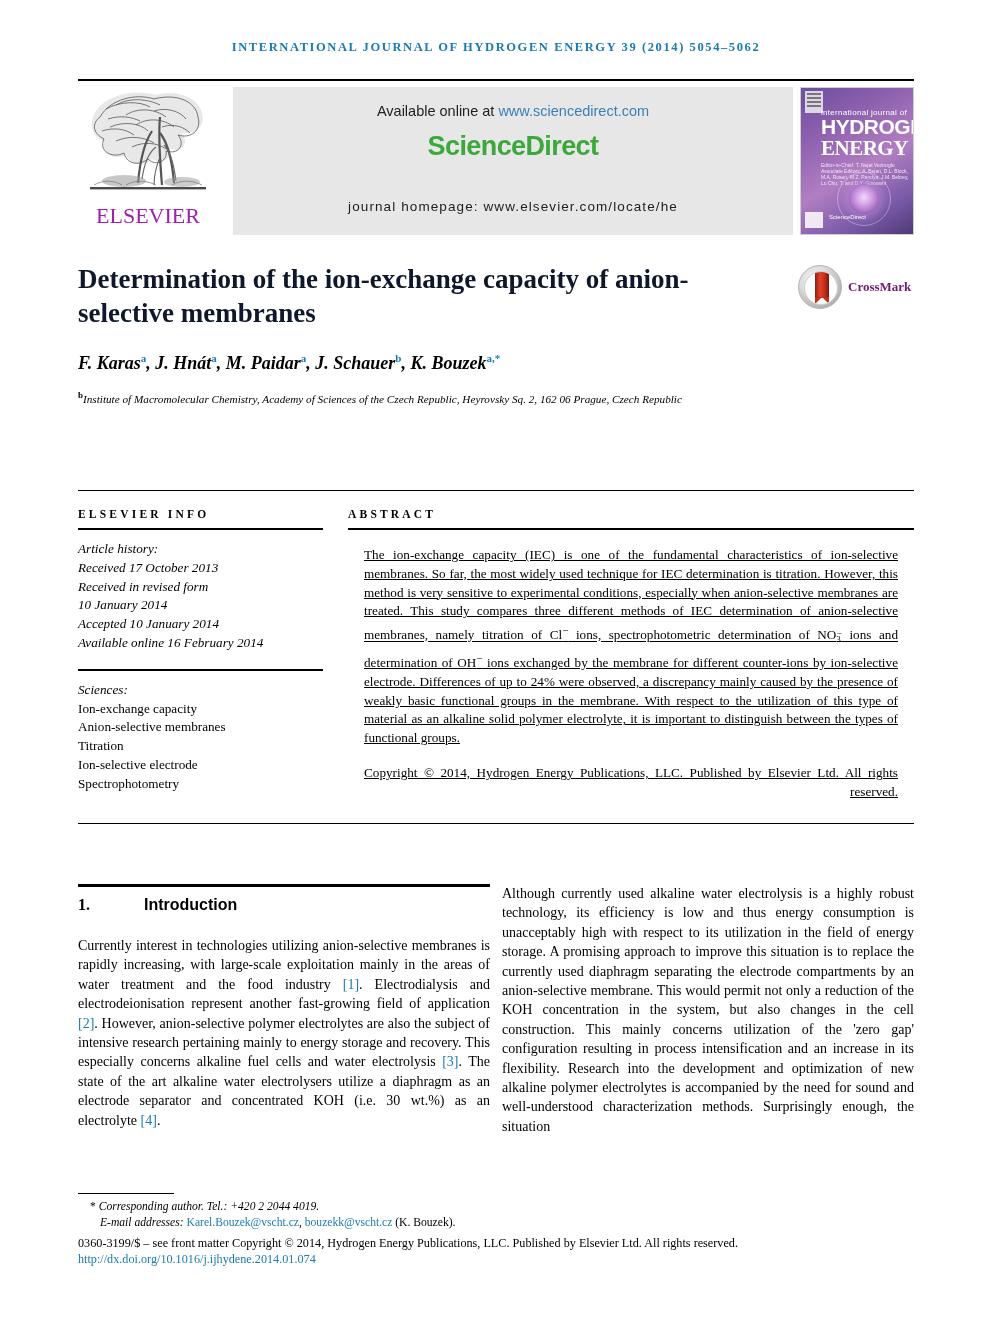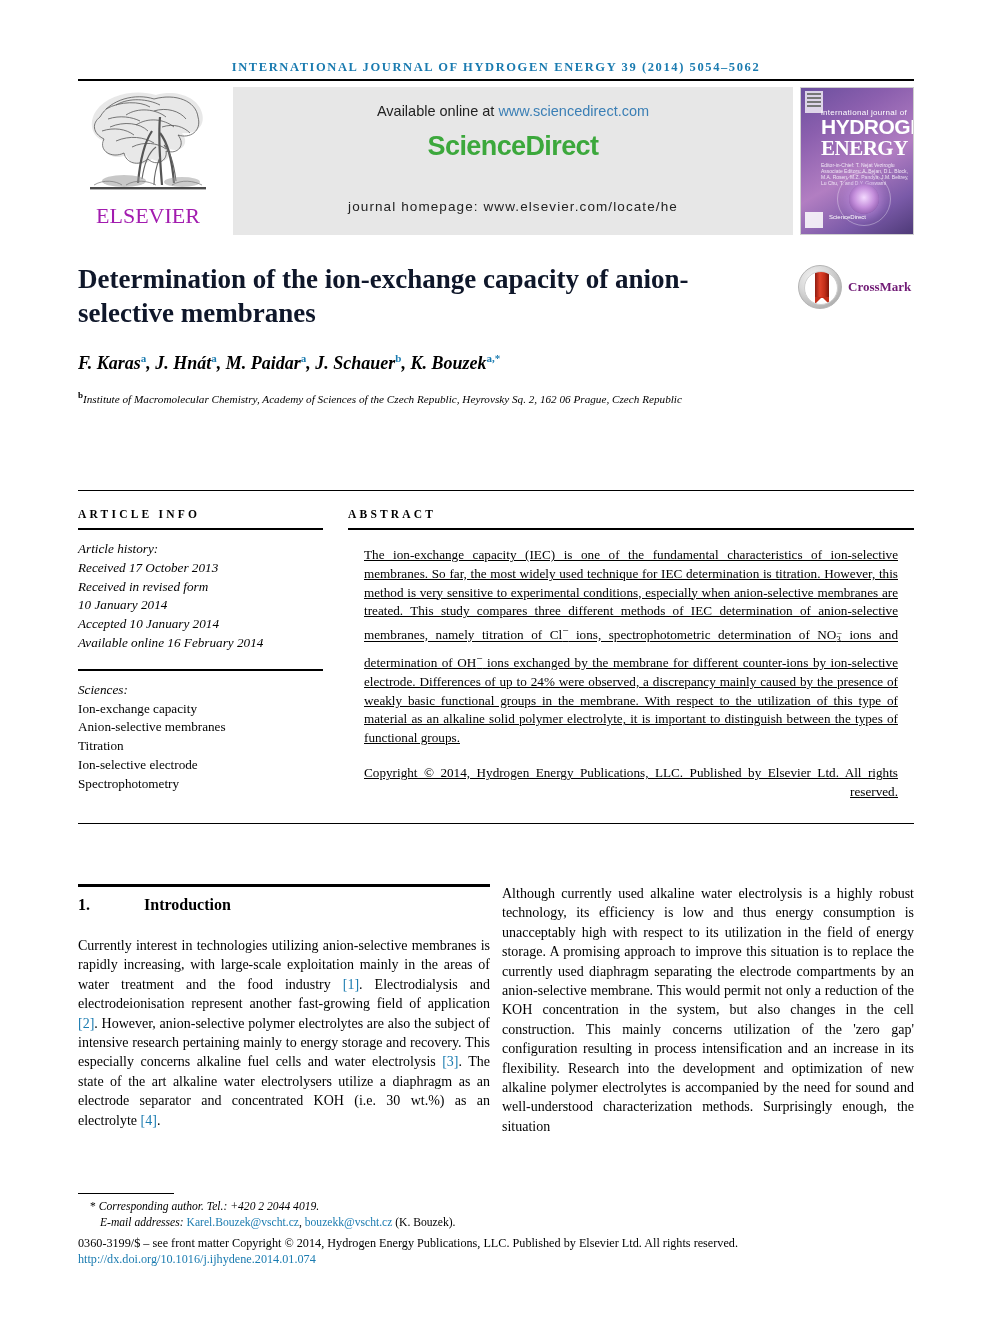--- a/index.html
+++ b/index.html
@@ -10,21 +10,21 @@
     background: #ffffff;
     font-family: "Liberation Serif", serif;
     color: #000;
     position: relative;
     overflow: hidden;
   }
   .page { position:absolute; left:0; top:0; width:992px; height:1323px; }
 
   
   .running-head {
-    position:absolute; left:78px; top:60px; width:836px;
+    position:absolute; left:78px; top:40px; width:836px;
     text-align:center;
     color:#1a7bb0;
     font-family:"Liberation Serif", serif;
     font-size:12.5px;
     letter-spacing:1.6px;
     font-variant: small-caps;
     font-weight:600;
   }
   .rule-top {
     position:absolute; left:78px; top:79px; width:836px; height:2px; background:#000;
@@ -161,21 +161,21 @@
 
   
   .body-left  { position:absolute; left:78px; top:884px; width:412px; }
   .body-right { position:absolute; left:502px; top:884px; width:412px; }
 
   .head-rule { height:3px; background:#000; margin-bottom:9px; }
   .h1num {
     font-family:"Liberation Serif", serif; font-size:16px; font-weight:bold;
     display:inline-block; width:66px;
   }
-  .h1txt { font-family:Liberation Serif, serif; font-size:16px; font-weight:bold;text-align:center; }
+  .h1txt { font-family:Liberation Sans, sans-serif; font-size:16px; font-weight:bold;text-align:center; }
   .body-p {
     font-family:"Liberation Serif", serif; font-size:14px; line-height:19.4px;
     text-align:justify; margin:0;
   }
   .body-left .body-p { margin-top:22px; }
   .ref { color:#1a7bb0; }
 
   
   .foot-rule { position:absolute; left:78px; top:1193px; width:96px; height:1px; background:#000; }
   .foot {
@@ -290,21 +290,21 @@
     <span><span>F. Karas</span><sup>a</sup></span><span>, </span><span><span>J. Hnát</span><sup>a</sup></span><span>, </span><span><span>M. Paidar</span><sup>a</sup></span><span>, </span><span><span>J. Schauer</span><sup>b</sup></span><span>, </span><span><span>K. Bouzek</span><sup>a,*</sup></span>
   </div>
 
   <div class="affil">
     <div><sup>b</sup><span>Institute of Macromolecular Chemistry, Academy of Sciences of the Czech Republic, Heyrovsky Sq. 2, 162 06 Prague, Czech Republic</span></div>
   </div>
 
   <div class="rule-info"></div>
 
   <div class="col-info">
-    <div class="sechead">ARTICLE INFO</div>
+    <div class="sechead">ELSEVIER INFO</div>
     <div class="sec-rule"></div>
     <div class="info-block">
       <div>Article history:</div>
       <div>Received 17 October 2013</div>
       <div>Received in revised form</div>
       <div>10 January 2014</div>
       <div>Accepted 10 January 2014</div>
       <div>Available online 16 February 2014</div>
     </div>
     <div class="kw-rule"></div>

